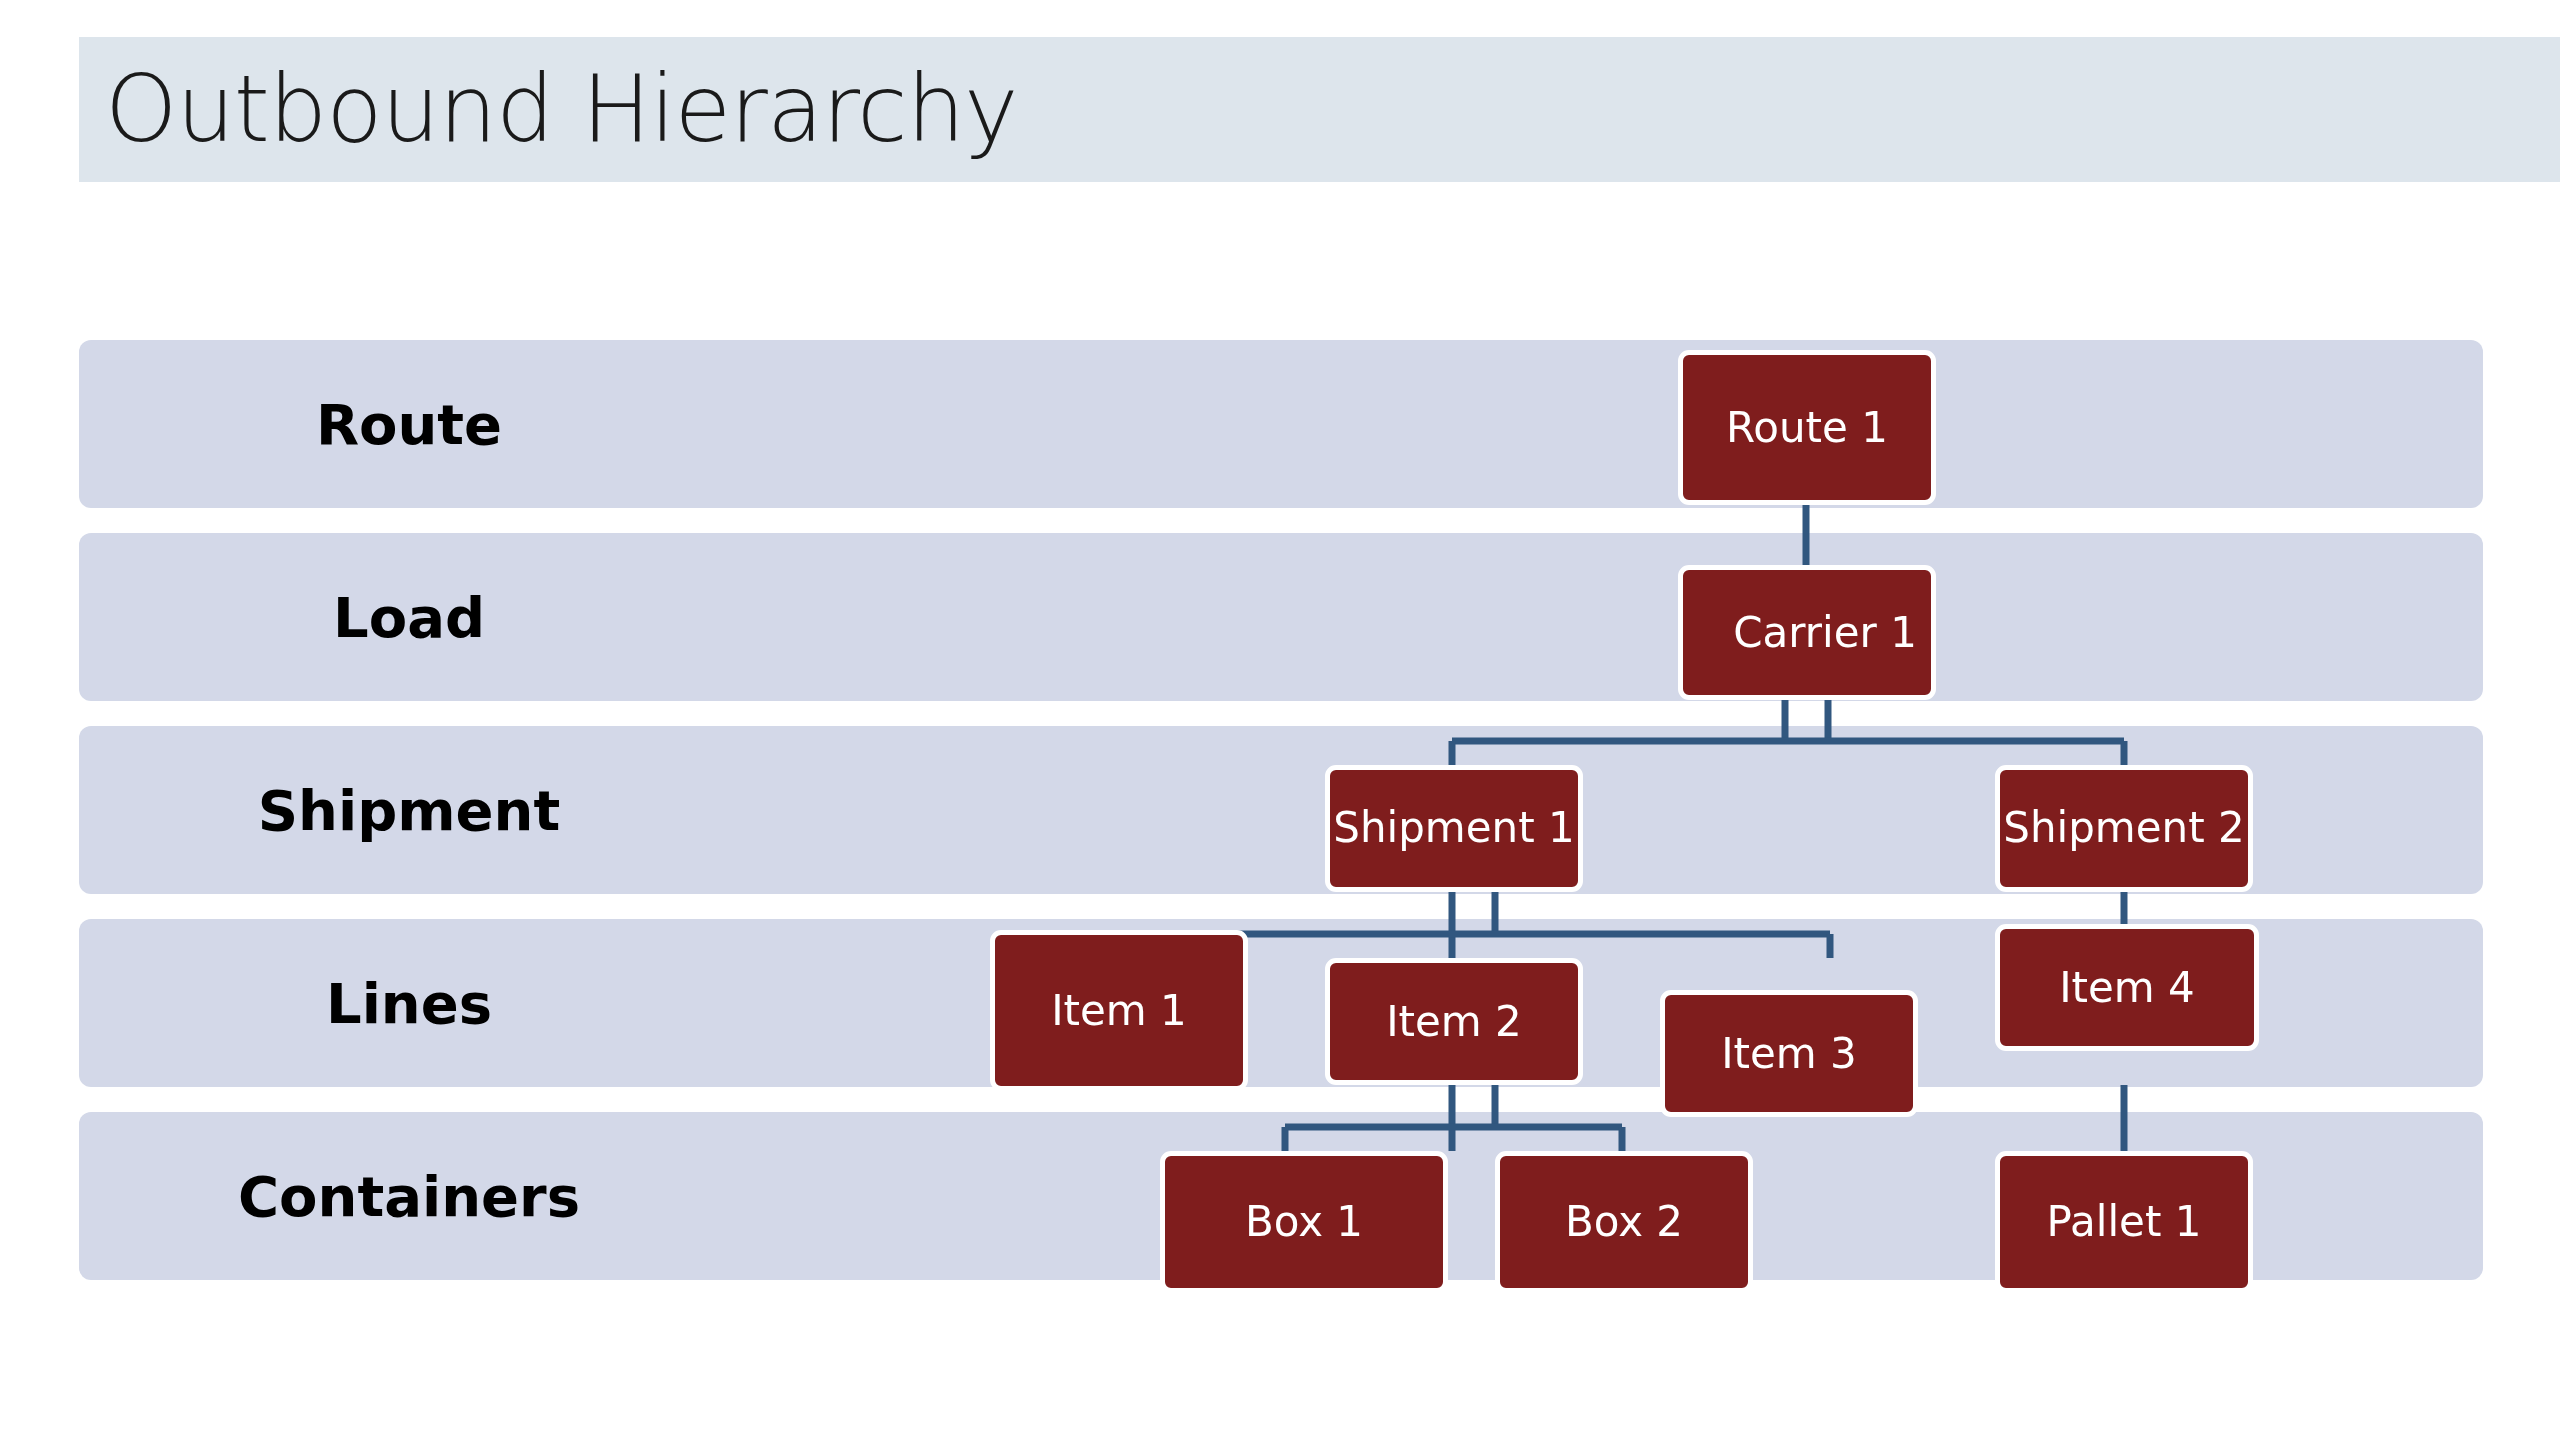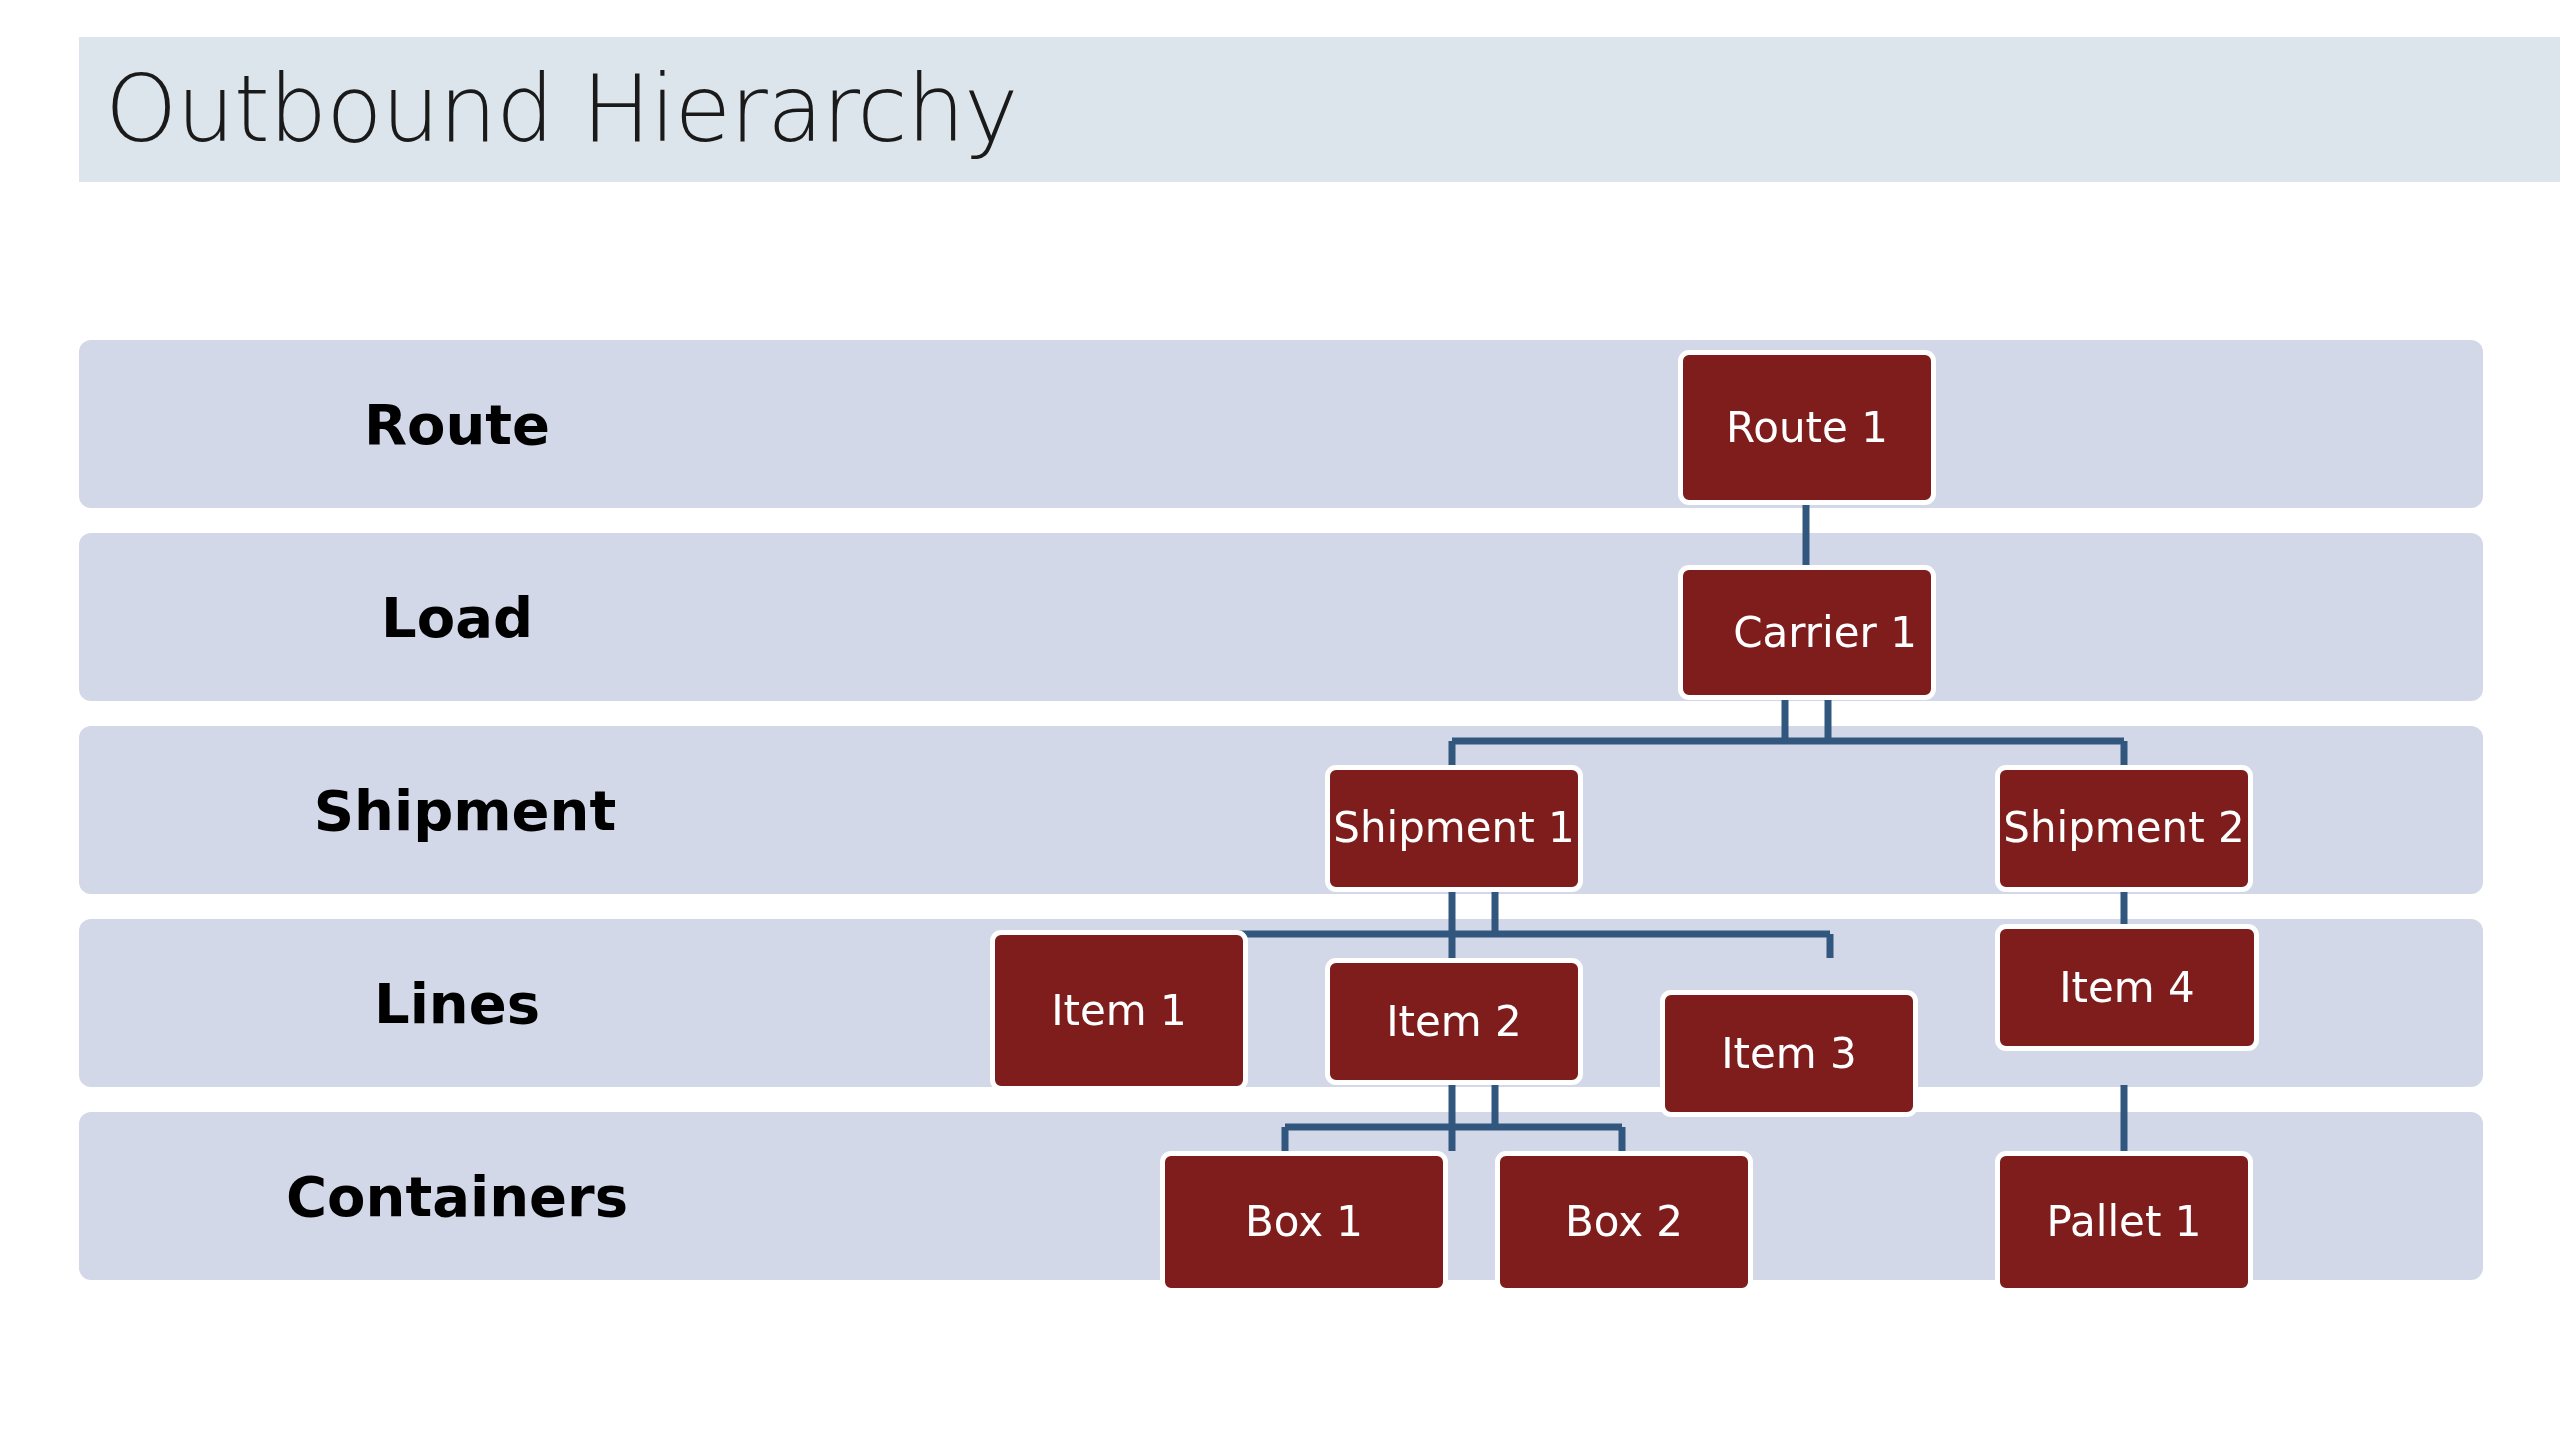--- a/index.html
+++ b/index.html
@@ -27,21 +27,20 @@
   .band{
     position:absolute;left:79px;width:2404px;height:168px;
     background:#d3d8e8;border-radius:12px;
   }
   .band-label{
     position:absolute;height:168px;display:flex;align-items:center;
     justify-content:center;
     font-size:56px;font-weight:700;color:#000000;
     left:79px;width:660px;
     letter-spacing:0px;
-    padding-left:48px;
   }
   .band-0{top:340px;}  .band-1{top:533px;}  .band-2{top:726px;}
   .band-3{top:919px;}  .band-4{top:1112px;}
 
   
   #wires{position:absolute;left:0;top:0;width:2560px;height:1440px;
          pointer-events:none;}
 
   
   .node{
@@ -68,21 +67,21 @@
   <div id="title-text">Outbound Hierarchy</div>
 
   <div class="band band-0"></div>
   <div class="band band-1"></div>
   <div class="band band-2"></div>
   <div class="band band-3"></div>
   <div class="band band-4"></div>
 
   <div class="band-label" style="top:340px;">Route</div>
   <div class="band-label" style="top:533px;">Load</div>
-  <div class="band-label" style="top:726px;margin-left:8px;">Shipment</div>
+  <div class="band-label" style="top:726px;">Shipment</div>
   <div class="band-label" style="top:919px;">Lines</div>
   <div class="band-label" style="top:1112px;">Containers</div>
 
   <svg id="wires" viewBox="0 0 2560 1440" width="2560" height="1440">
     <g fill="none" stroke="#31577f" stroke-width="7" stroke-linecap="butt">
 
       <path d="M1806,505 L1806,565"></path>
 
       <path d="M1785,700 L1785,741"></path>
       <path d="M1828,700 L1828,741"></path>

